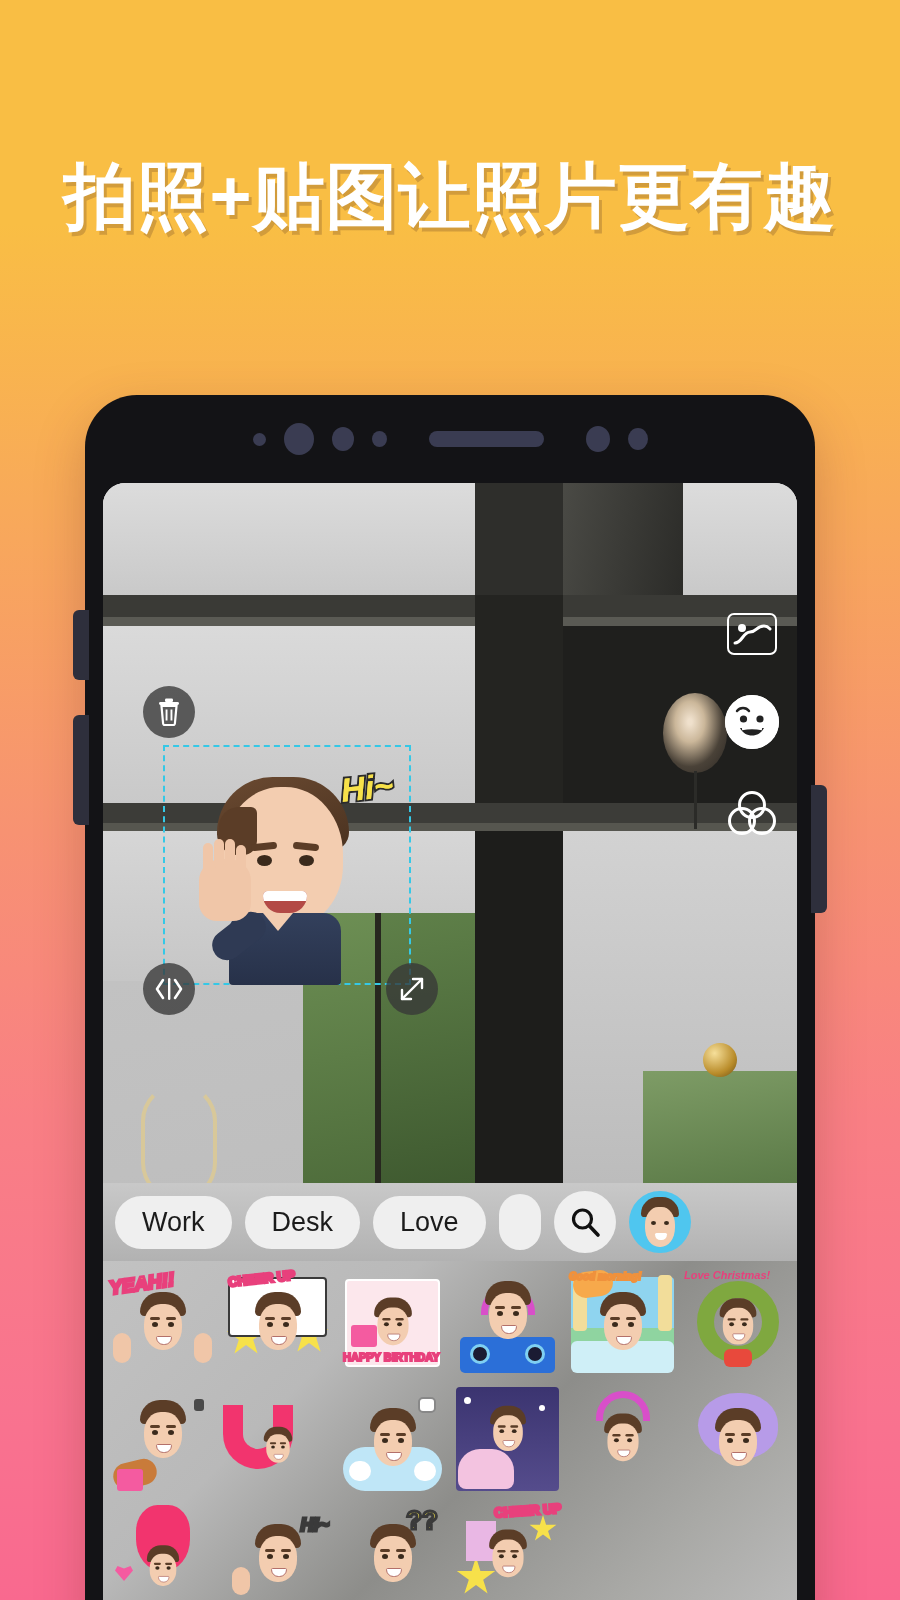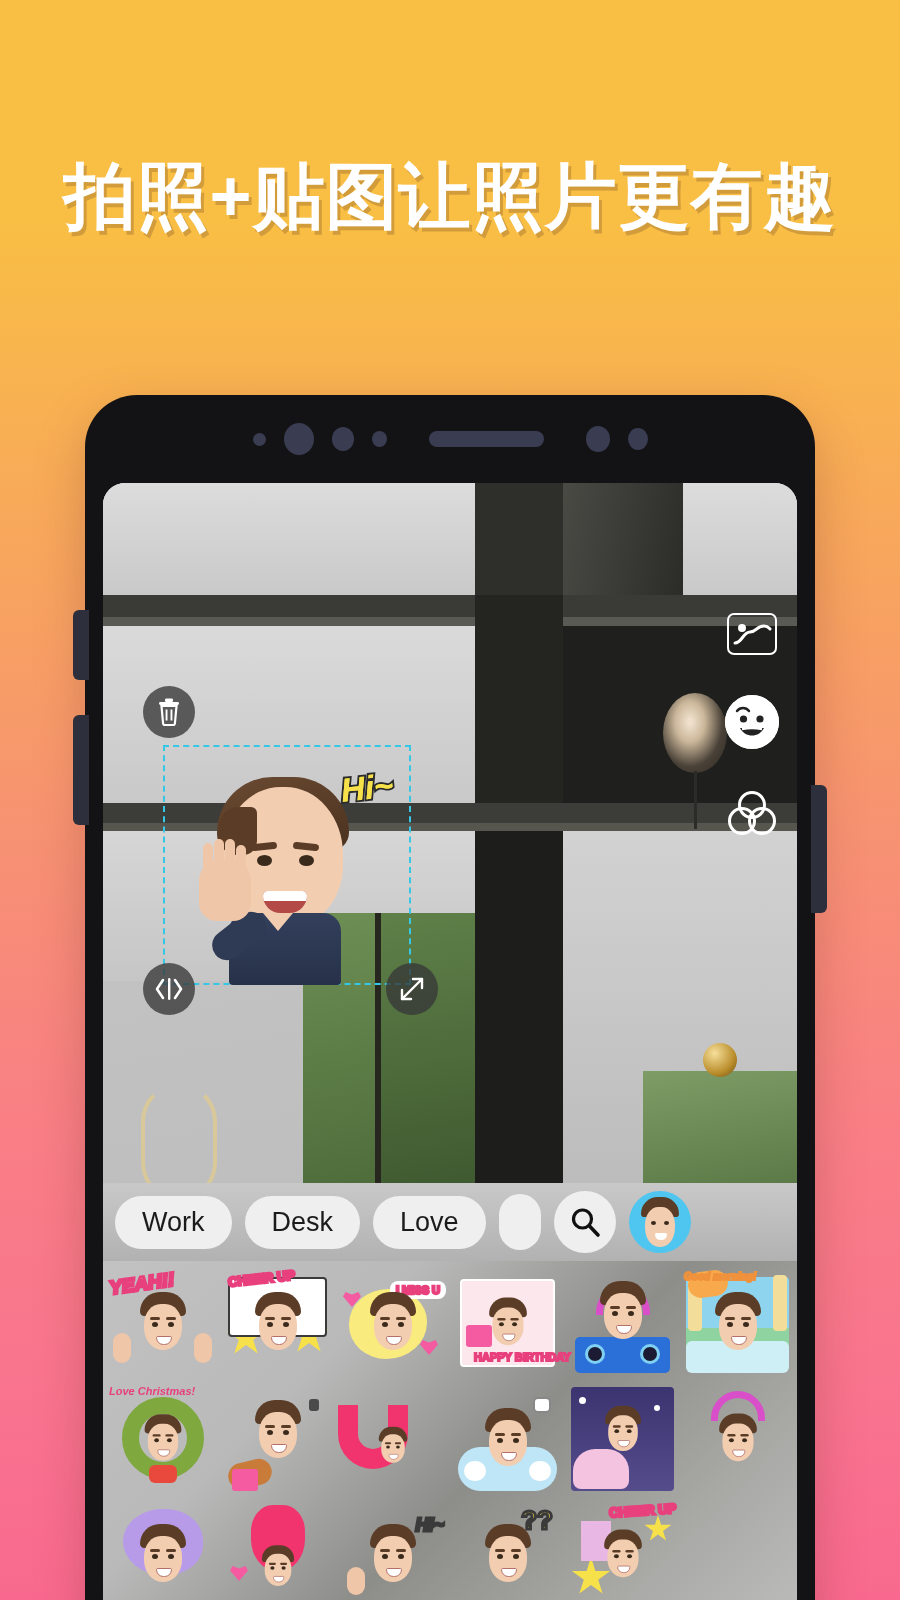--- a/index.html
+++ b/index.html
@@ -186,21 +186,21 @@
   .mf-mouth{ position:absolute; left:20px; top:44px; width:16px; height:9px;
              background:#fff; border-radius:2px 2px 9px 9px; border:1.5px solid #b3706a; }
 
   .deco{ position:absolute; font-weight:bold; white-space:nowrap; pointer-events:none; }
   .bub-yeah{ left:2px; top:6px; font-size:19px; font-style:italic; color:#F2E24B;
              -webkit-text-stroke:3px #E8407C; transform:rotate(-8deg);}
   .bub-cheer{ left:6px; top:4px; font-size:13px; color:#fff; -webkit-text-stroke:3px #E8407C;
               transform:rotate(-6deg);}
   .bub-miss{ right:2px; top:14px; font-size:11px; color:#fff; -webkit-text-stroke:2.5px #E8407C;
              background:#fff; padding:3px 6px; border-radius:8px; }
-  .bub-hbd{ left:22px; bottom:16px; font-size:11px; color:#F0D43C;text-align:center; -webkit-text-stroke:2px #E8407C;}
+  .bub-hbd{ left:6px; bottom:16px; font-size:11px; color:#F0D43C;text-align:center; -webkit-text-stroke:2px #E8407C;}
   .bub-gm{ left:2px; top:4px; font-size:10px; color:#fff; font-style:italic;
            -webkit-text-stroke:2px #F0913C;}
   .bub-xmas{ left:2px; top:2px; font-size:11px; color:#E8407C; font-style:italic;}
   .bub-missy{ left:10px; bottom:18px; font-size:20px; color:#F0357C; -webkit-text-stroke:3px #fff;}
   .bub-hi{ right:4px; top:16px; font-size:18px; font-style:italic; color:#C7E84B;
            -webkit-text-stroke:3px #3a3a3a;}
   .bub-q{ right:10px; top:6px; font-size:26px; color:#F2E24B; -webkit-text-stroke:3px #3a3a3a;}
   .bub-cheer2{ right:2px; top:4px; font-size:13px; color:#fff; -webkit-text-stroke:3px #E8407C;
                transform:rotate(-4deg);}
 
@@ -415,35 +415,20 @@
             <span class="mf-skin"></span>
             <span class="mf-brow-l"></span>
             <span class="mf-brow-r"></span>
             <span class="mf-eye-l"></span>
             <span class="mf-eye-r"></span>
             <span class="mf-mouth"></span>
           </span>
         <span class="deco bub-cheer">CHEER UP</span>
       </div>
 
-      <div class="cell">
-        <span class="shape blob-yellow" style="left:12px;top:22px;"></span>
-        <span class="shape heart-p" style="left:6px;top:24px;"></span>
-        <span class="shape heart-p" style="right:10px;bottom:24px;"></span>
-        <span class="mface" style="z-index:2;">
-            <span class="mf-hair"></span>
-            <span class="mf-skin"></span>
-            <span class="mf-brow-l"></span>
-            <span class="mf-brow-r"></span>
-            <span class="mf-eye-l"></span>
-            <span class="mf-eye-r"></span>
-            <span class="mf-mouth"></span>
-          </span>
-        <span class="deco bub-miss">I MISS U</span>
-      </div>
 
       <div class="cell">
         <span class="shape" style="left:8px;top:12px;right:8px;bottom:12px;background:#FCE7EC;border:2px solid #fff;border-radius:4px;"></span>
         <span class="shape gift" style="left:14px;bottom:32px;"></span>
         <span class="mface" style="z-index:2;transform:scale(.82);">
             <span class="mf-hair"></span>
             <span class="mf-skin"></span>
             <span class="mf-brow-l"></span>
             <span class="mf-brow-r"></span>
             <span class="mf-eye-l"></span>

